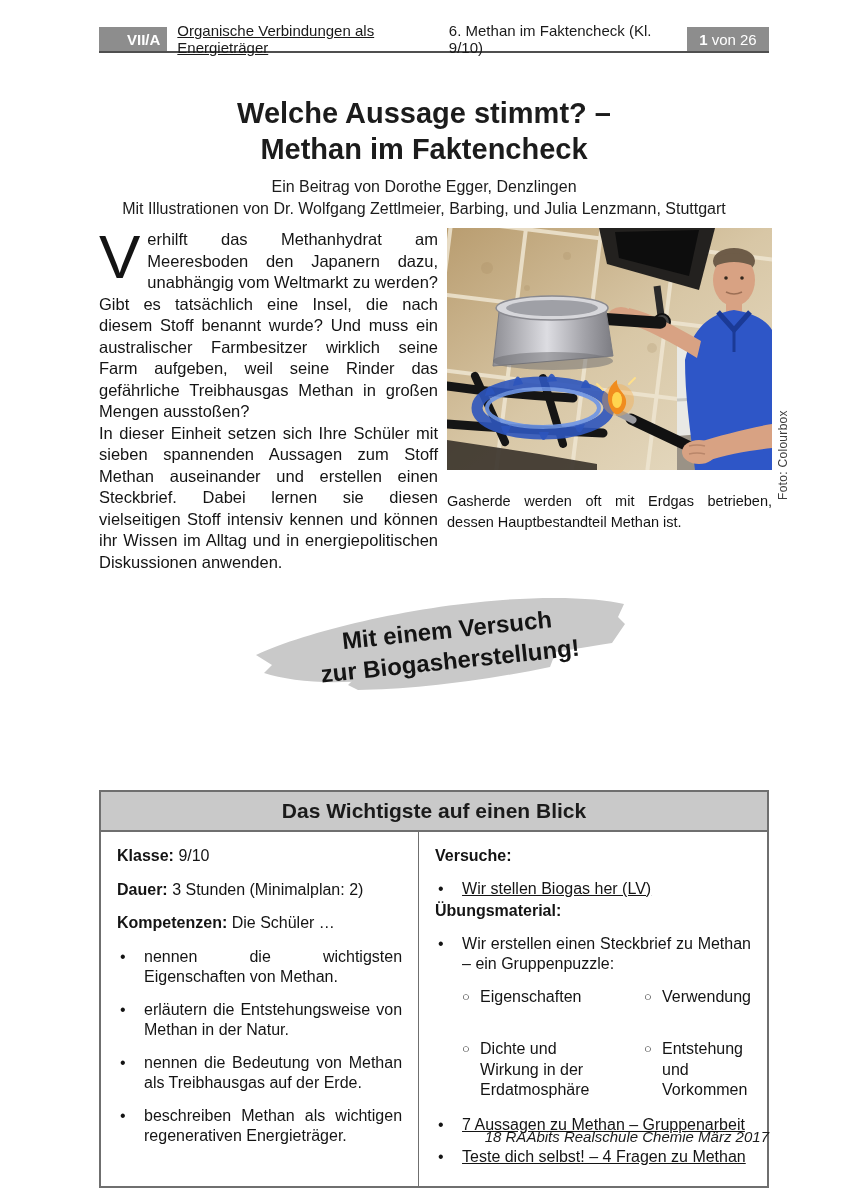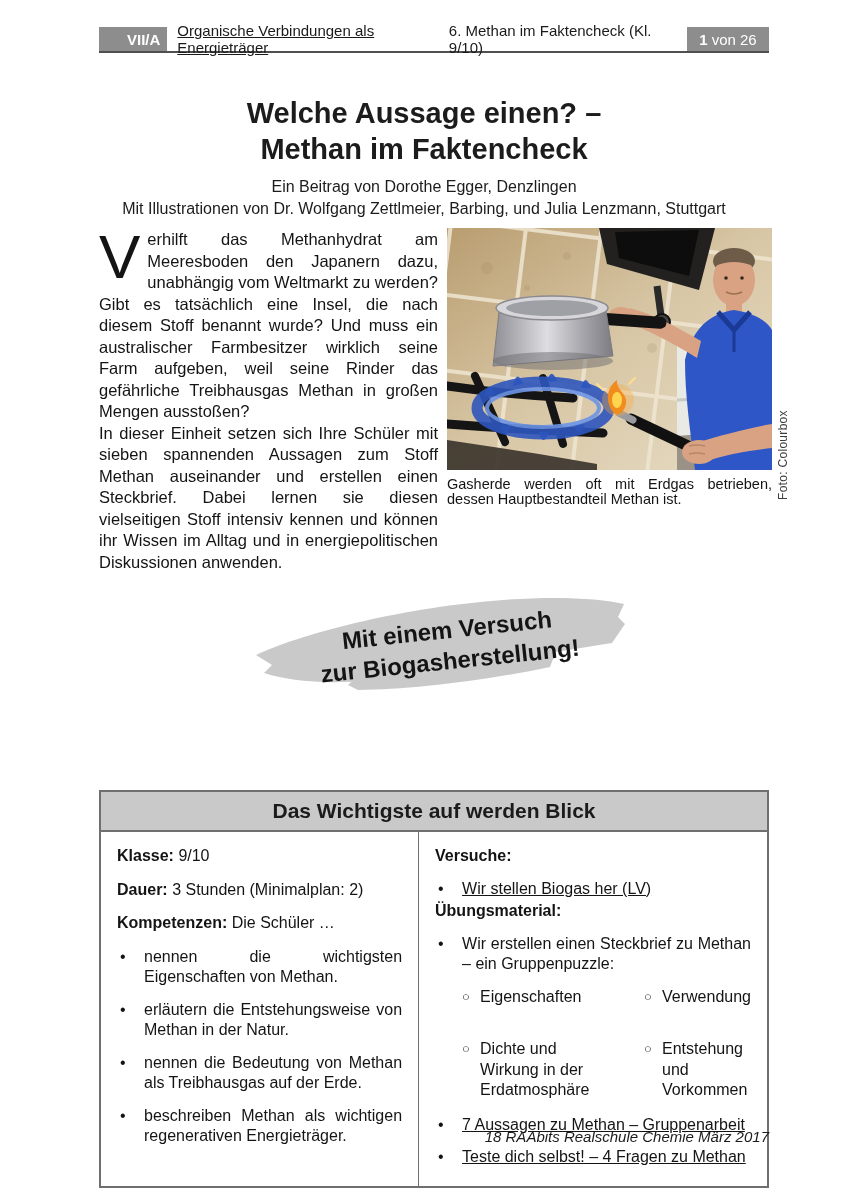--- a/index.html
+++ b/index.html
@@ -27,21 +27,21 @@
 
   
   .introcol { position:absolute; left:99px; top:229px; width:339px;
               font-size:16.5px; line-height:21.5px; text-align:justify; color:#141414; }
   .introcol p + p { }
   .dropcap { float:left; font-size:62px; line-height:52px; padding:2px 7px 0 0; font-weight:normal; }
 
   
   .photowrap { position:absolute; left:447px; top:228px; width:325px; }
   .photowrap svg { display:block; }
-  .caption { margin-top:7px; font-size:14.5px; line-height:15px; text-align:justify; color:#141414; }
+  .caption { margin-top:21px; font-size:14.5px; line-height:21px; text-align:justify; color:#141414; }
   .credit { position:absolute; left:776px; top:380px; height:120px;
             writing-mode:vertical-rl; transform:rotate(180deg);
             font-size:12px; color:#3c3c3c; letter-spacing:.3px; }
 
   
   .banner { position:absolute; left:248px; top:591px; width:385px; height:110px; }
   .banner svg { position:absolute; left:0; top:0; }
   .banner .btext { position:absolute; left:0; top:0; width:100%; height:100%;
             display:flex; flex-direction:column; justify-content:center; align-items:center;
             transform:rotate(-6deg); font-weight:bold; font-size:24px; line-height:31px;
@@ -84,21 +84,21 @@
     <div class="spacer"></div>
     <div class="chapter">6. Methan im Faktencheck (Kl. 9/10)</div>
     <div class="graybox pages">
       <b>1</b>
       <span>von 26</span>
     </div>
   </div>
 
   <div class="titleblock">
     <h1>
-      <span>Welche Aussage einen? –</span><br>
+      <span>Welche Aussage stimmt? –</span><br>
       <span>Methan im Faktencheck</span>
     </h1>
   </div>
   <div class="byline">
     <div>Ein Beitrag von Dorothe Egger, Denzlingen</div>
     <div>Mit Illustrationen von Dr. Wolfgang Zettlmeier, Barbing, und Julia Lenzmann, Stuttgart</div>
   </div>
 
   <div class="introcol">
     <p><span class="dropcap">V</span><span>erhilft das Methanhydrat am Meeresboden den Japanern dazu, unabhängig vom Weltmarkt zu werden? Gibt es tatsächlich eine Insel, die nach diesem Stoff benannt wurde? Und muss ein australischer Farmbesitzer wirklich seine Farm aufgeben, weil seine Rinder das gefährliche Treibhausgas Methan in großen Mengen ausstoßen?</span></p>
@@ -218,21 +218,21 @@
                C300,62 205,78 122,89 C82,94 40,90 16,82 L24,74 Z" fill="#c9c9c9"></path>
       <path d="M105,89 C170,84 240,72 308,60 L302,76 C235,90 160,99 110,99 L100,94 Z" fill="#c9c9c9"></path>
     </svg>
     <div class="btext">
       <span>Mit einem Versuch</span>
       <span>zur Biogasherstellung!</span>
     </div>
   </div>
 
   <div class="obox">
-    <div class="ohead">Das Wichtigste auf werden Blick</div>
+    <div class="ohead">Das Wichtigste auf einen Blick</div>
     <div class="ocols">
 
       <div class="ocol ocol-left">
         <div class="kv">
           <b>Klasse:</b>
           <span>9/10</span>
         </div>
         <div class="kv">
           <b>Dauer:</b>
           <span>3 Stunden (Minimalplan: 2)</span>

